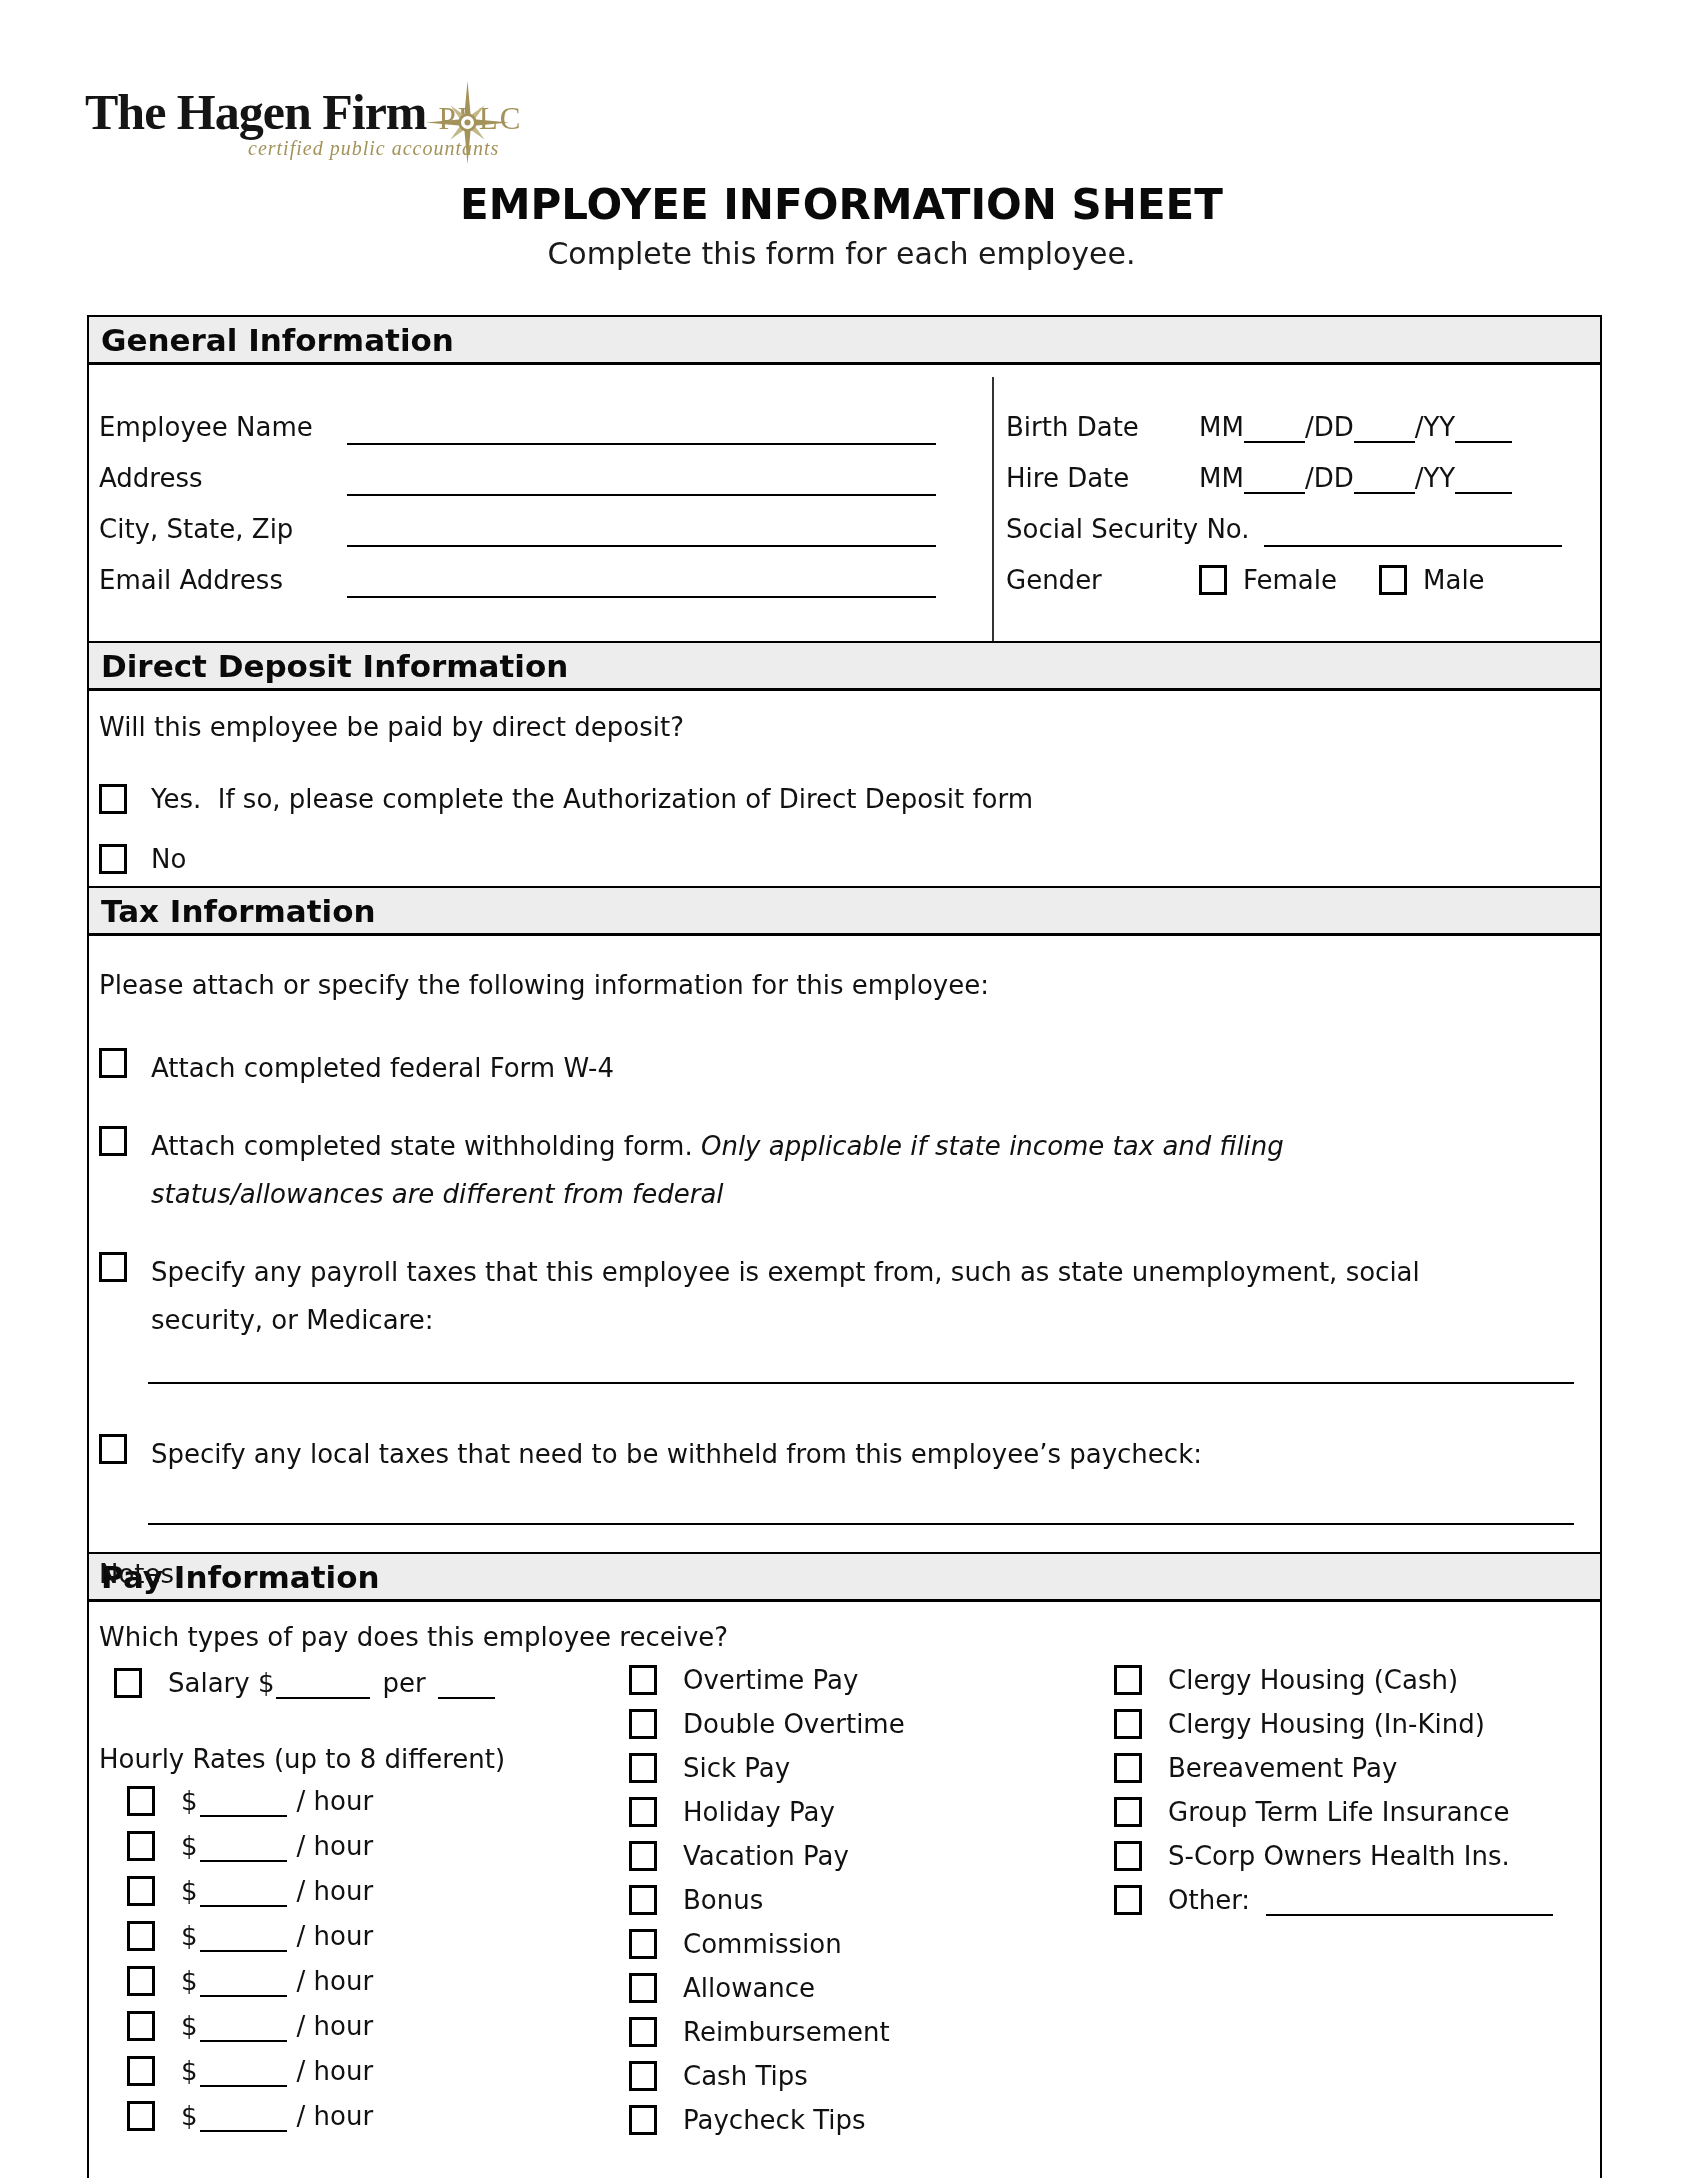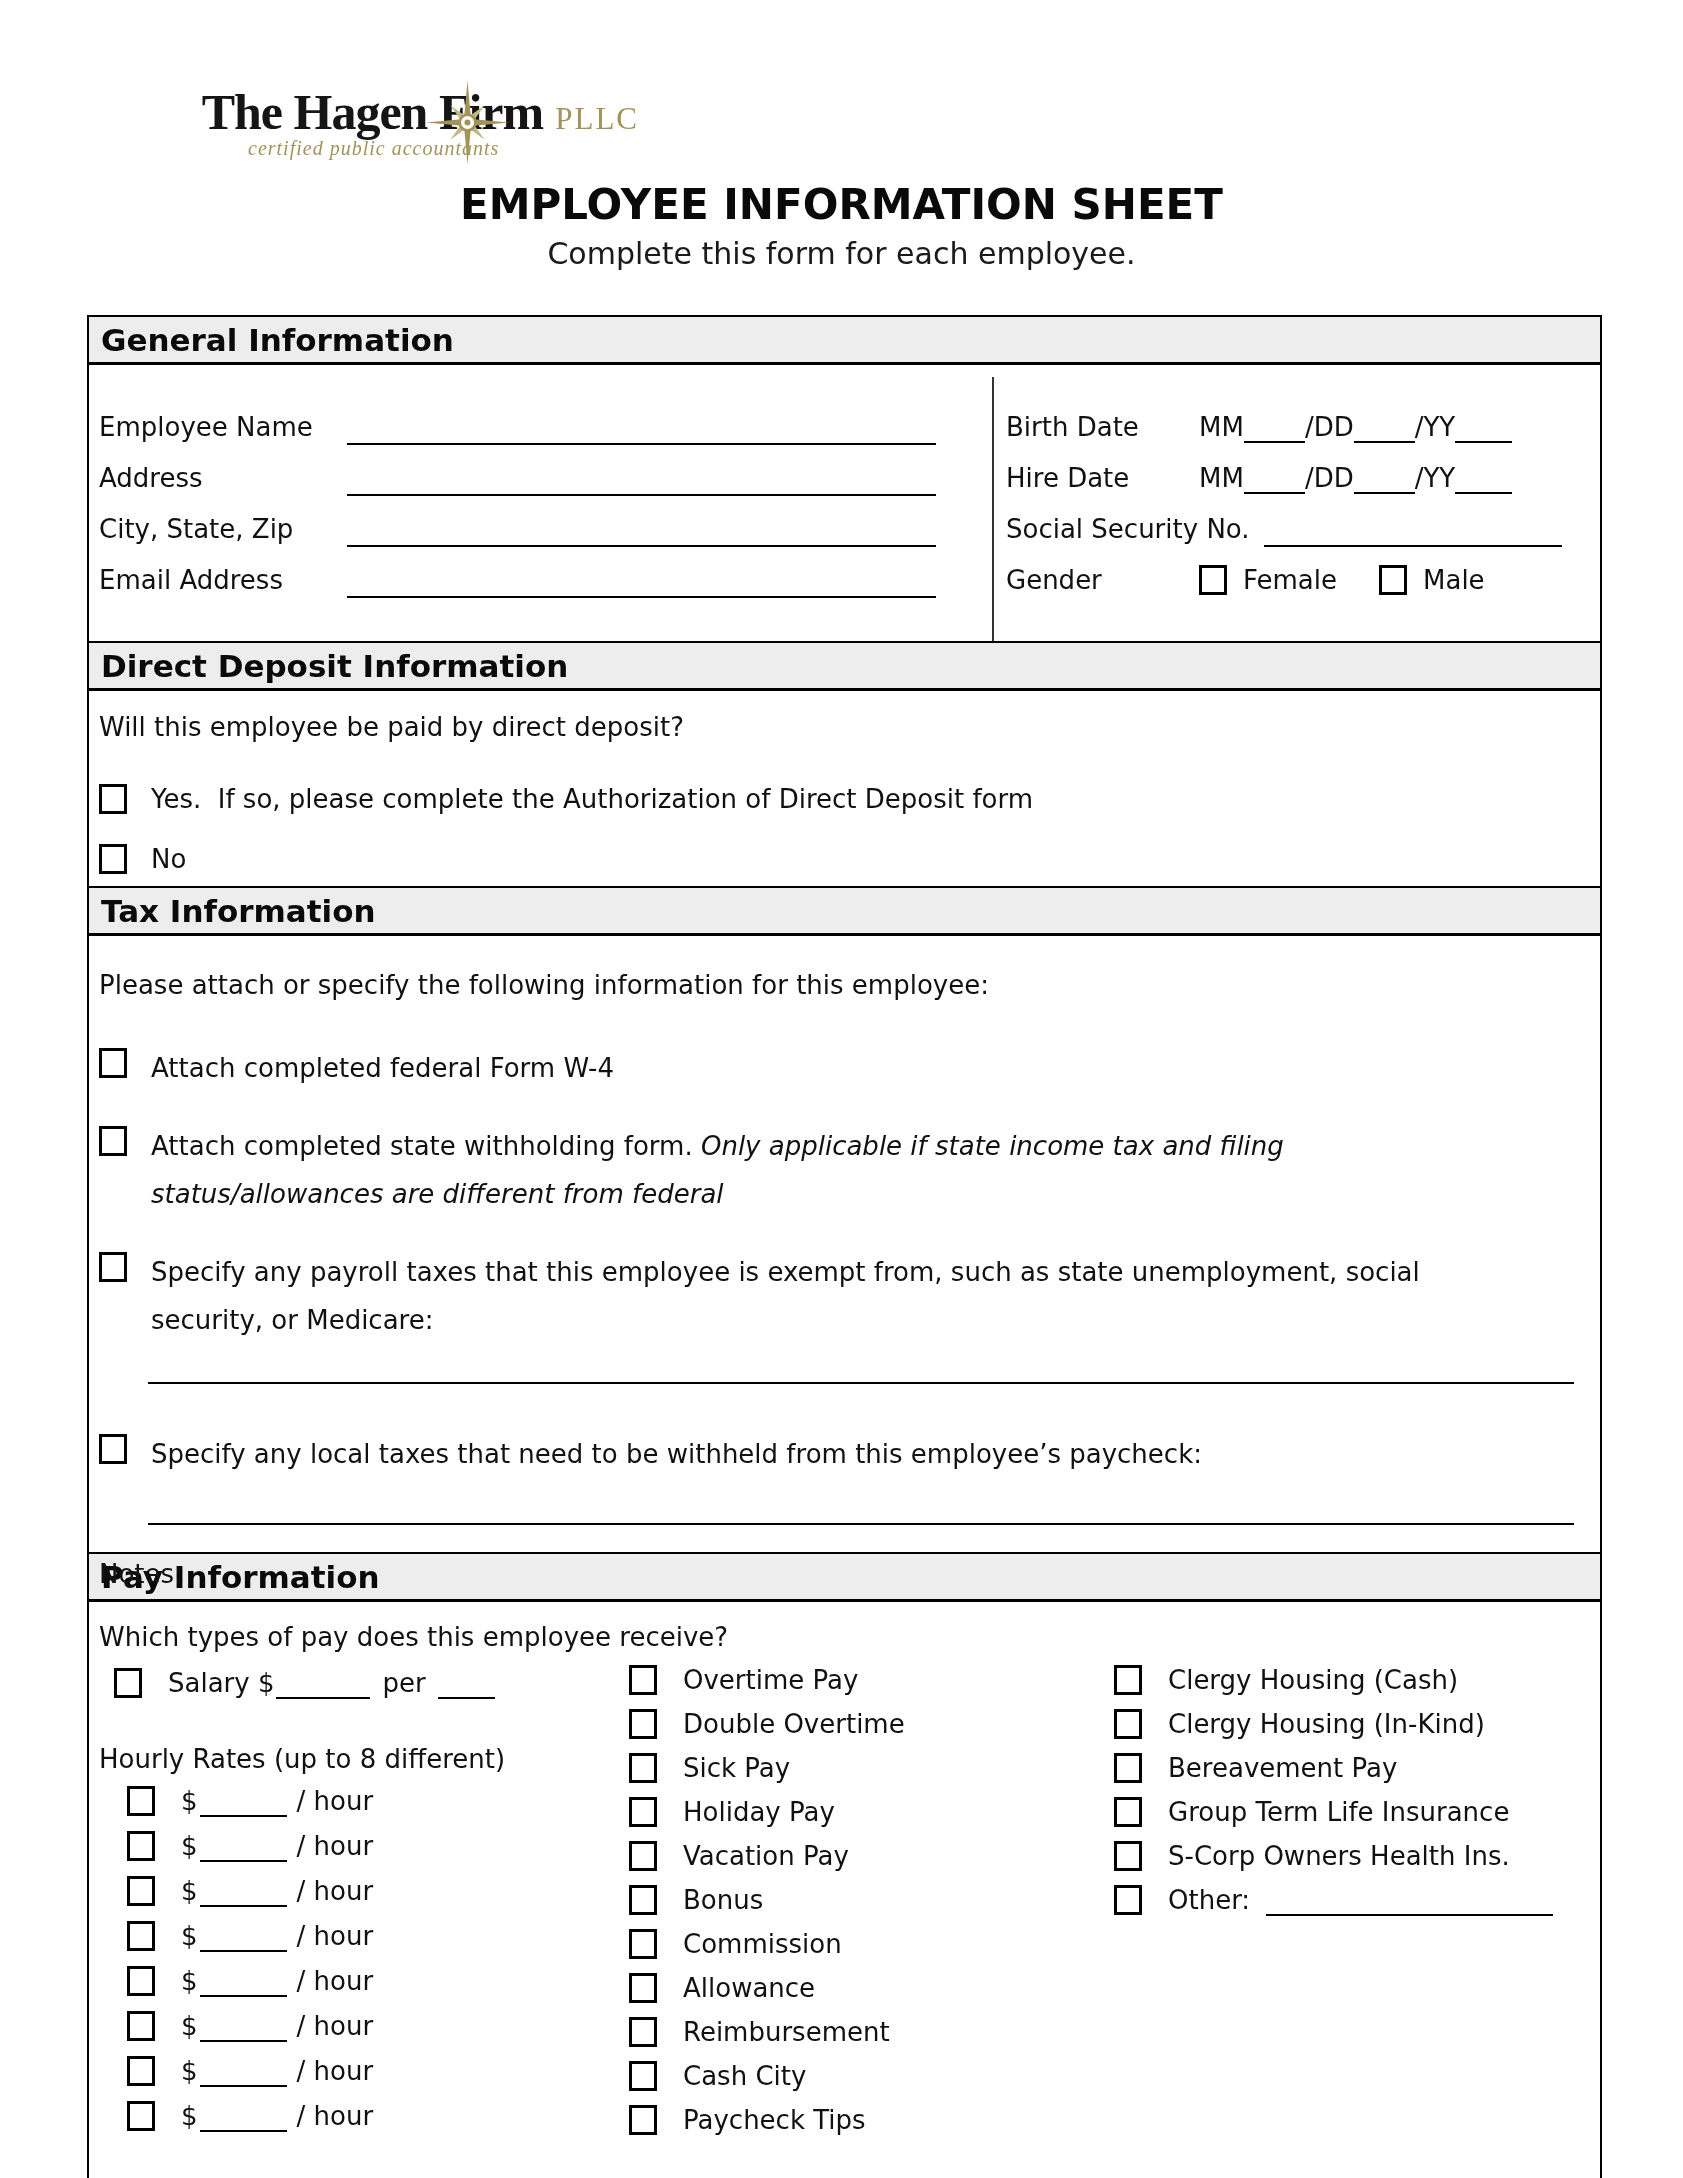--- a/index.html
+++ b/index.html
@@ -1,20 +1,20 @@
 <!DOCTYPE html>
 <html><head>
 <meta charset="utf-8">
 <style>
   html,body{margin:0;padding:0;background:#ffffff;}
   .page{position:relative;width:1683px;height:2178px;background:#fff;overflow:hidden;
         font-family:"DejaVu Sans","Liberation Sans",sans-serif;color:#111;}
   
   .logo{position:absolute;left:85px;top:83px;width:554px;height:109px;}
-  .logo-line{display:flex;align-items:baseline;justify-content:flex-end;}
+  .logo-line{display:flex;align-items:baseline;}
   .firm-name{font-family:"Liberation Serif","DejaVu Serif",serif;font-size:50px;font-weight:600;
              color:#151515;letter-spacing:-1px;}
   .firm-suffix{font-family:"Liberation Serif","DejaVu Serif",serif;font-size:31px;color:#a3935a;
                margin-left:12px;letter-spacing:2px;}
   .logo-star{position:absolute;left:339px;top:-4px;width:87px;height:87px;}
   .tagline{font-family:"Liberation Serif","DejaVu Serif",serif;font-style:italic;font-size:20px;
            color:#a3935a;margin:-4px 0 0 163px;letter-spacing:1px;}
   
   .doc-title{position:absolute;left:0;top:180px;width:100%;text-align:center;
              font-size:42px;font-weight:bold;letter-spacing:0px;color:#0a0a0a;}
@@ -318,21 +318,21 @@
         <div class="pay-item">
             <span class="cb"></span>
             <span>Allowance</span>
           </div>
         <div class="pay-item">
             <span class="cb"></span>
             <span>Reimbursement</span>
           </div>
         <div class="pay-item">
             <span class="cb"></span>
-            <span>Cash City</span>
+            <span>Cash Tips</span>
           </div>
         <div class="pay-item">
             <span class="cb"></span>
             <span>Paycheck Tips</span>
           </div>
       </div>
 
       <div class="pay-col3">
         <div class="pay-item">
             <span class="cb"></span>

